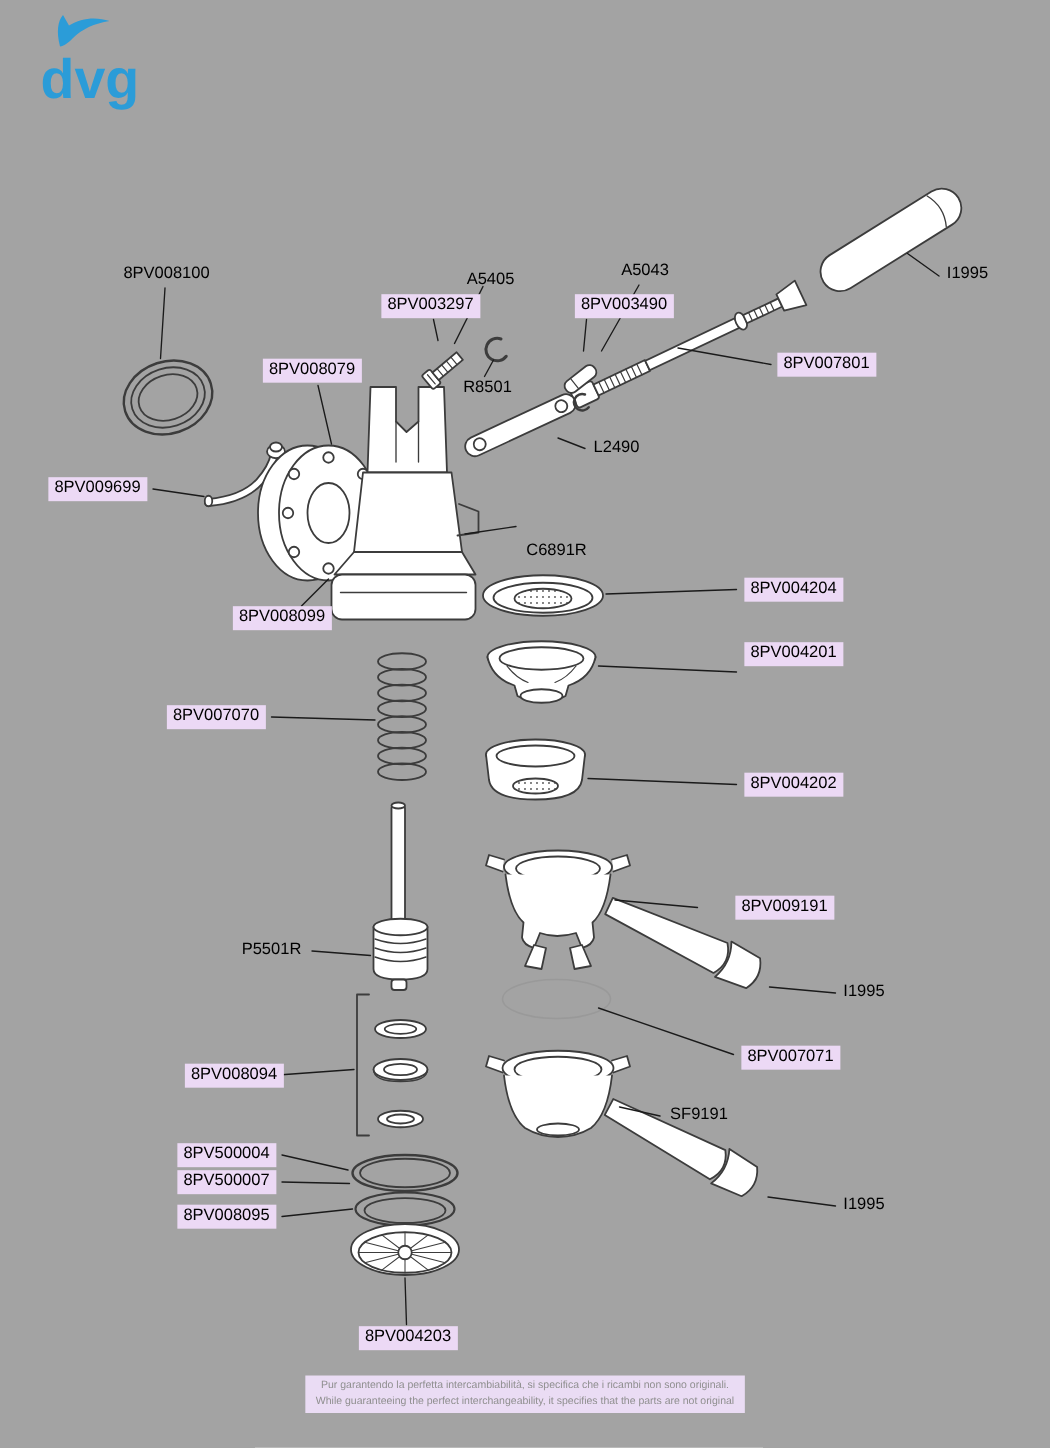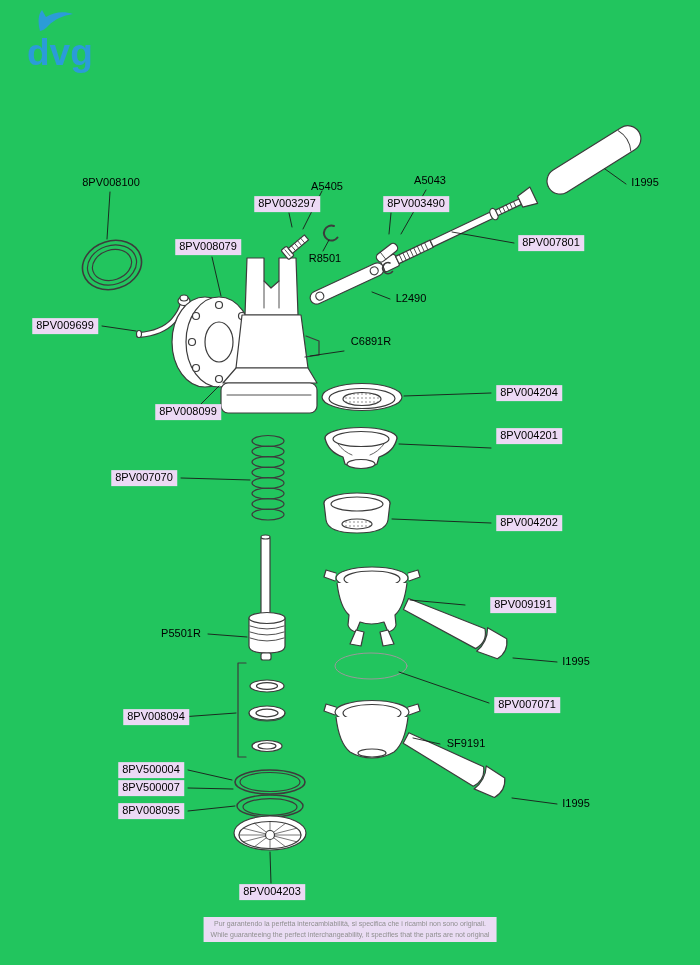--- a/index.html
+++ b/index.html
@@ -1,18 +1,18 @@
 <!DOCTYPE html>
 <html><head>
 <meta charset="utf-8">
 <style>
   * { margin:0; padding:0; box-sizing:border-box; }
   html,body { width:700px; height:965px; }
   body { background:#fff; font-family:"Liberation Sans", sans-serif; position:relative; overflow:hidden; }
-  .page { position:absolute; inset:0; background:#22c55e; }
+  .page { position:absolute; inset:0; background:#a3a3a3; }
 
   .logo { position:absolute; left:26px; top:8px; }
 
   .hdr { position:absolute; right:28px; top:13px; width:286px; text-align:right;
          border-bottom:1.5px solid #3a3a3a; padding-bottom:5px; }
   .doc-code  { font-size:22px; font-weight:bold; color:#000; letter-spacing:.3px; }
   .doc-title { font-size:16px; color:#000; letter-spacing:.2px; margin-top:1px; }
 
   .diagram { position:absolute; left:0; top:0; }
 
@@ -252,21 +252,21 @@
   <div class="lbl" style="left:327px;top:187px">A5405</div>
   <div class="lbl" style="left:430px;top:181px">A5043</div>
   <div class="lbl hl" style="left:287px;top:204px">8PV003297</div>
   <div class="lbl hl" style="left:416px;top:204px">8PV003490</div>
   <div class="lbl" style="left:645px;top:183px">I1995</div>
   <div class="lbl hl" style="left:208px;top:247px">8PV008079</div>
   <div class="lbl" style="left:325px;top:259px">R8501</div>
   <div class="lbl hl" style="left:551px;top:243px">8PV007801</div>
   <div class="lbl" style="left:411px;top:299px">L2490</div>
   <div class="lbl hl" style="left:65px;top:326px">8PV009699</div>
-  <div class="lbl" style="left:371px;top:342px">C6891R</div>
+  <div class="lbl" style="left:371px;top:368px">C6891R</div>
   <div class="lbl hl" style="left:529px;top:393px">8PV004204</div>
   <div class="lbl hl" style="left:188px;top:412px">8PV008099</div>
   <div class="lbl hl" style="left:529px;top:436px">8PV004201</div>
   <div class="lbl hl" style="left:144px;top:478px">8PV007070</div>
   <div class="lbl hl" style="left:529px;top:523px">8PV004202</div>
   <div class="lbl hl" style="left:523px;top:605px">8PV009191</div>
   <div class="lbl" style="left:181px;top:634px">P5501R</div>
   <div class="lbl" style="left:576px;top:662px">I1995</div>
   <div class="lbl hl" style="left:527px;top:705px">8PV007071</div>
   <div class="lbl hl" style="left:156px;top:717px">8PV008094</div>

